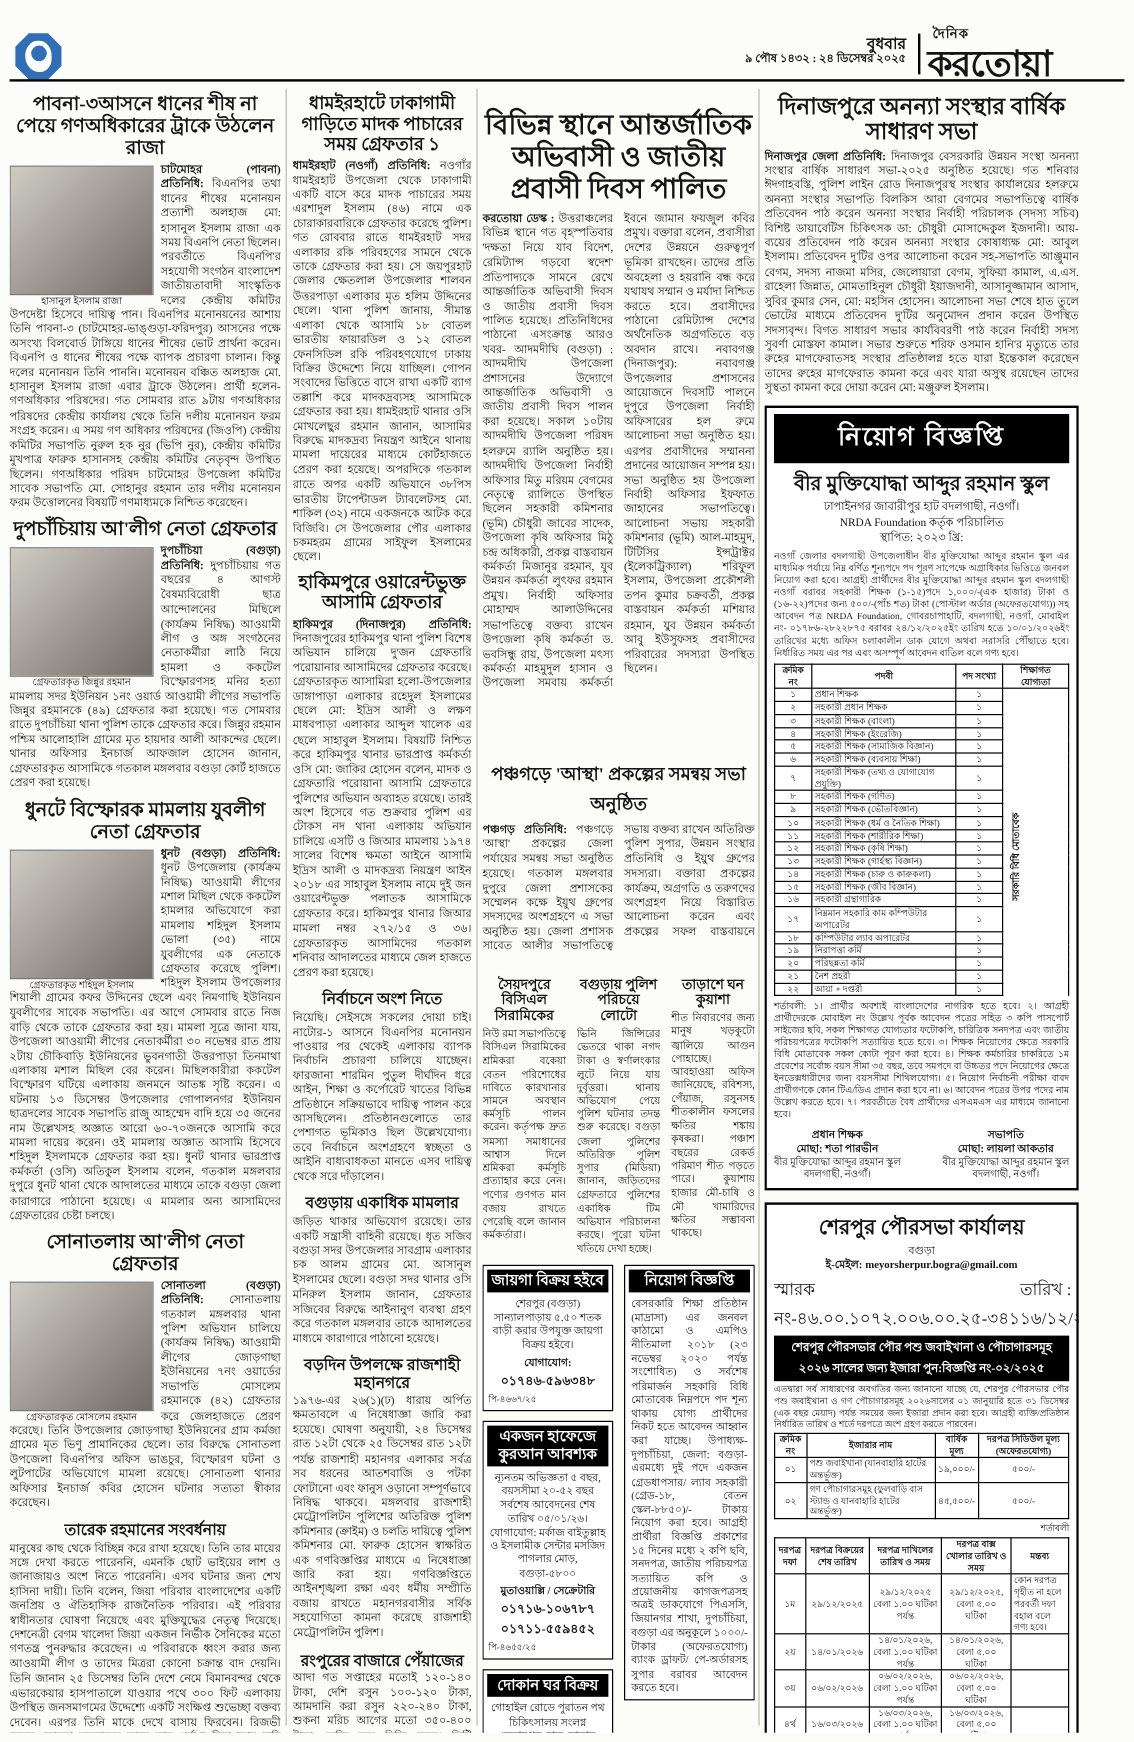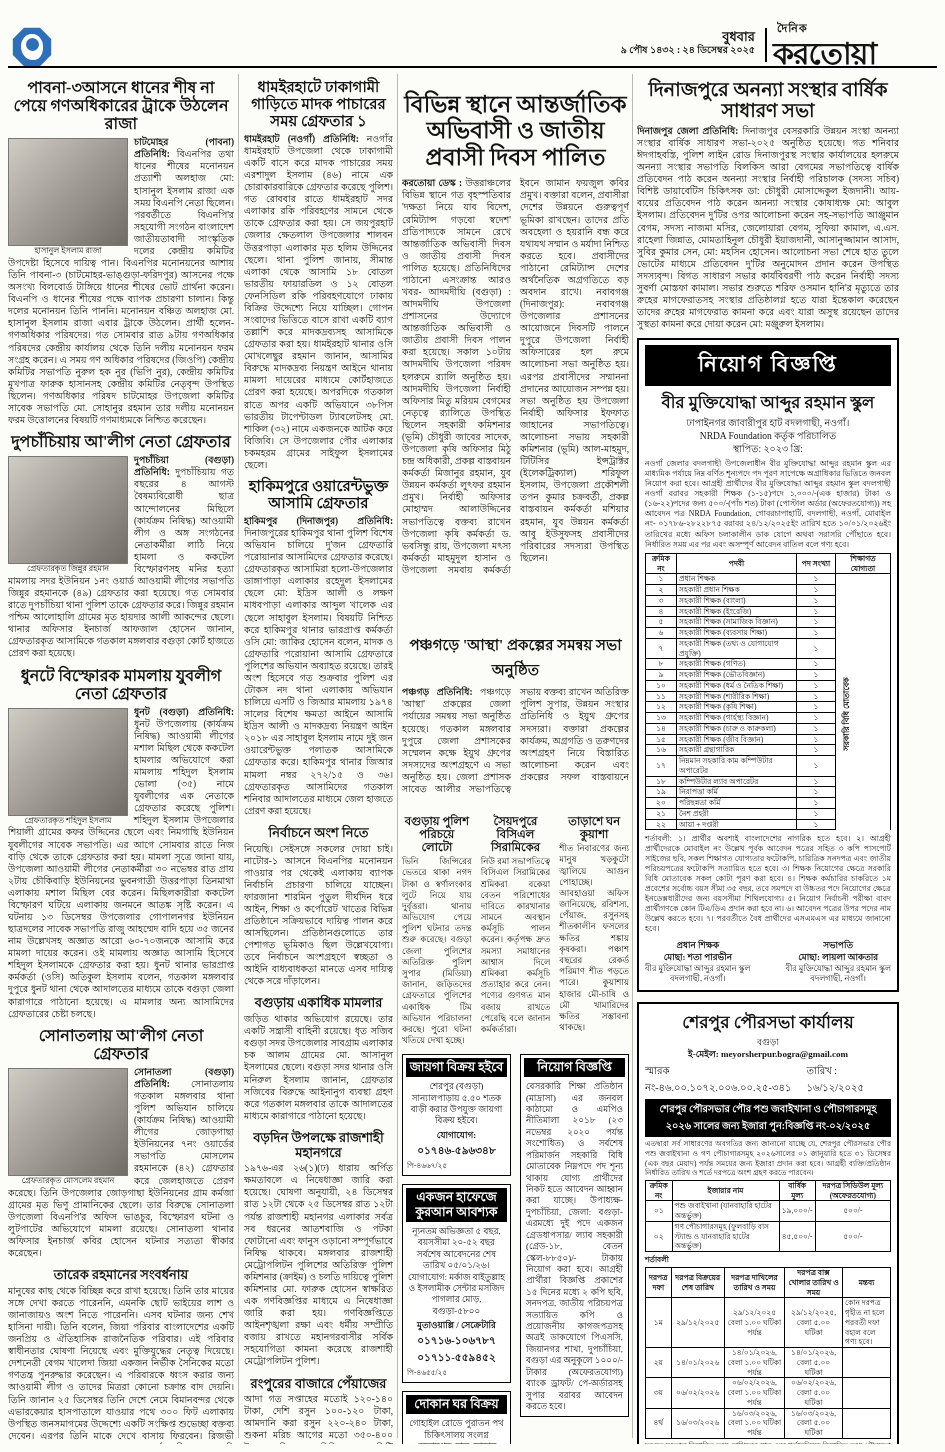--- a/index.html
+++ b/index.html
@@ -64,24 +64,24 @@
   .cnt{text-align:center;}
   .rec-tablewrap{position:relative;}
   .rotq{position:absolute;right:8px;top:58%;transform:translateY(-50%) rotate(-90deg);font-size:8px;font-weight:bold;white-space:nowrap;}
   .rec-cond{font-size:7.7px;text-align:justify;line-height:1.3;margin:4px 0;}
   .signrow{display:flex;justify-content:space-between;margin-top:6px;}
   .signrow>div{text-align:center;font-size:8.2px;line-height:1.3;}
   .signrow b{font-size:8.8px;}
   .sh-office{font-size:17px;font-weight:bold;text-align:center;}
   .sh-line{font-size:9px;text-align:center;line-height:1.3;}
   .sh-email{font-weight:bold;}
-  .memo-row{display:flex;justify-content:space-between;font-size:10px;margin:3px 0 2px;}
+  .memo-row{display:flex;justify-content:space-between;font-size:14px;margin:3px 0 2px;}
   .sh-bar{font-size:9.8px;padding:2px 1px;margin:2px 0;}
   .sh-intro{font-size:7.4px;text-align:justify;line-height:1.3;margin:2px 0;}
-  .capt{font-size:7.4px;text-align:left;margin:2px 0 1px;font-weight:bold;}
+  .capt{font-size:7.4px;text-align:right;margin:2px 0 1px;font-weight:normal;}
   .sigblock{text-align:center;font-size:7.6px;line-height:1.3;margin-top:4px;margin-left:auto;width:55%;}
   .refline{font-size:7.6px;margin-top:2px;}
   .tn-gov{font-size:12.5px;text-align:center;line-height:1.35;font-family:"Liberation Serif",serif;}
   .tn-gov .g1{font-size:13.5px;}
   .squig{display:block;margin:0 auto;}
   .clear{clear:both;}
 </style>
 </head>
 <body>
 
@@ -213,26 +213,26 @@
       <b class="by">করতোয়া ডেস্ক :</b>
       <span>উত্তরাঞ্চলের বিভিন্ন স্থানে গত বৃহস্পতিবার 'দক্ষতা নিয়ে যাব বিদেশ, রেমিট্যান্স গড়বো স্বদেশ' প্রতিপাদ্যকে সামনে রেখে আন্তর্জাতিক অভিবাসী দিবস ও জাতীয় প্রবাসী দিবস পালিত হয়েছে। প্রতিনিধিদের পাঠানো এসংক্রান্ত আরও খবর- আদমদীঘি (বগুড়া) : আদমদীঘি উপজেলা প্রশাসনের উদ্যোগে আন্তর্জাতিক অভিবাসী ও জাতীয় প্রবাসী দিবস পালন করা হয়েছে। সকাল ১০টায় আদমদীঘি উপজেলা পরিষদ হলরুমে র‌্যালি অনুষ্ঠিত হয়। আদমদীঘি উপজেলা নির্বাহী অফিসার মিতু মরিয়ম বেগমের নেতৃত্বে র‌্যালিতে উপস্থিত ছিলেন সহকারী কমিশনার (ভূমি) চৌধুরী জাবের সাদেক, উপজেলা কৃষি অফিসার মিঠু চন্দ্র অধিকারী, প্রকল্প বাস্তবায়ন কর্মকর্তা মিজানুর রহমান, যুব উন্নয়ন কর্মকর্তা লুৎফর রহমান প্রমুখ। নির্বাহী অফিসার মোহাম্মদ আলাউদ্দিনের সভাপতিত্বে বক্তব্য রাখেন উপজেলা কৃষি কর্মকর্তা ড. ভবসিন্ধু রায়, উপজেলা মৎস্য কর্মকর্তা মাহমুদুল হাসান ও উপজেলা সমবায় কর্মকর্তা ইবনে জামান ফয়জুল কবির প্রমুখ। বক্তারা বলেন, প্রবাসীরা দেশের উন্নয়নে গুরুত্বপূর্ণ ভূমিকা রাখছেন। তাদের প্রতি অবহেলা ও হয়রানি বন্ধ করে যথাযথ সম্মান ও মর্যাদা নিশ্চিত করতে হবে। প্রবাসীদের পাঠানো রেমিট্যান্স দেশের অর্থনৈতিক অগ্রগতিতে বড় অবদান রাখে। নবাবগঞ্জ (দিনাজপুর): নবাবগঞ্জ উপজেলার প্রশাসনের আয়োজনে দিবসটি পালনে দুপুরে উপজেলা নির্বাহী অফিসারের হল রুমে আলোচনা সভা অনুষ্ঠিত হয়। এরপর প্রবাসীদের সম্মাননা প্রদানের আয়োজন সম্পন্ন হয়। সভা অনুষ্ঠিত হয় উপজেলা নির্বাহী অফিসার ইফফাত জাহানের সভাপতিত্বে। আলোচনা সভায় সহকারী কমিশনার (ভূমি) আল-মাহমুদ, টিটিসির ইন্সট্রাক্টর (ইলেকট্রিক্যাল) শরিফুল ইসলাম, উপজেলা প্রকৌশলী তপন কুমার চক্রবর্তী, প্রকল্প বাস্তবায়ন কর্মকর্তা মশিয়ার রহমান, যুব উন্নয়ন কর্মকর্তা আবু ইউসুফসহ প্রবাসীদের পরিবারের সদস্যরা উপস্থিত ছিলেন।</span>
     </div>
     <div class="c-sec-hl">পঞ্চগড়ে 'আস্থা' প্রকল্পের সমন্বয় সভা অনুষ্ঠিত</div>
     <div class="twocol bd" style="height:120px">
       <b class="by">পঞ্চগড় প্রতিনিধি:</b>
       <span>পঞ্চগড়ে 'আস্থা' প্রকল্পের জেলা পর্যায়ের সমন্বয় সভা অনুষ্ঠিত হয়েছে। গতকাল মঙ্গলবার দুপুরে জেলা প্রশাসকের সম্মেলন কক্ষে ইয়ুথ গ্রুপের সদস্যদের অংশগ্রহণে এ সভা অনুষ্ঠিত হয়। জেলা প্রশাসক সাবেত আলীর সভাপতিত্বে সভায় বক্তব্য রাখেন অতিরিক্ত পুলিশ সুপার, উন্নয়ন সংস্থার প্রতিনিধি ও ইয়ুথ গ্রুপের সদস্যরা। বক্তারা প্রকল্পের কার্যক্রম, অগ্রগতি ও তরুণদের অংশগ্রহণ নিয়ে বিস্তারিত আলোচনা করেন এবং প্রকল্পের সফল বাস্তবায়নে সকলের সহযোগিতা কামনা করেন।</span>
     </div>
     <div class="miniwrap">
         <div class="art">
+        <div class="hl x3" style="font-size:11.5px">সৈয়দপুরে বিসিএল সিরামিকের</div>
+        <div class="bd" style="font-size:8.6px">নিউ রমা সভাপতিত্বে বিসিএল সিরামিকের শ্রমিকরা বকেয়া বেতন পরিশোধের দাবিতে কারখানার সামনে অবস্থান কর্মসূচি পালন করেন। কর্তৃপক্ষ দ্রুত সমস্যা সমাধানের আশ্বাস দিলে শ্রমিকরা কর্মসূচি প্রত্যাহার করে নেন। পণ্যের গুণগত মান বজায় রাখতে পেরেছি বলে জানান কর্মকর্তারা।</div>
+      </div>
+        <div class="art">
         <div class="hl x3" style="font-size:11.5px">বগুড়ায় পুলিশ পরিচয়ে লোটো</div>
         <div class="bd" style="font-size:8.6px">ভিনি জিন্সিরের ভেতরে থাকা নগদ টাকা ও স্বর্ণালংকার লুটে নিয়ে যায় দুর্বৃত্তরা। থানায় অভিযোগ পেয়ে পুলিশ ঘটনার তদন্ত শুরু করেছে। বগুড়া জেলা পুলিশের অতিরিক্ত পুলিশ সুপার (মিডিয়া) জানান, জড়িতদের গ্রেফতারে পুলিশের একাধিক টিম অভিযান পরিচালনা করছে। পুরো ঘটনা খতিয়ে দেখা হচ্ছে।</div>
-      </div>
-        <div class="art">
-        <div class="hl x3" style="font-size:11.5px">সৈয়দপুরে বিসিএল সিরামিকের</div>
-        <div class="bd" style="font-size:8.6px">নিউ রমা সভাপতিত্বে বিসিএল সিরামিকের শ্রমিকরা বকেয়া বেতন পরিশোধের দাবিতে কারখানার সামনে অবস্থান কর্মসূচি পালন করেন। কর্তৃপক্ষ দ্রুত সমস্যা সমাধানের আশ্বাস দিলে শ্রমিকরা কর্মসূচি প্রত্যাহার করে নেন। পণ্যের গুণগত মান বজায় রাখতে পেরেছি বলে জানান কর্মকর্তারা।</div>
       </div>
         <div class="art">
         <div class="hl x3" style="font-size:11.5px">তাড়াশে ঘন কুয়াশা</div>
         <div class="bd" style="font-size:8.6px">শীত নিবারণের জন্য মানুষ খড়কুটো জ্বালিয়ে আগুন পোহাচ্ছে। আবহাওয়া অফিস জানিয়েছে, রবিশস্য, পেঁয়াজ, রসুনসহ শীতকালীন ফসলের ক্ষতির শঙ্কায় কৃষকরা। পঞ্চাশ বছরের রেকর্ড পরিমাণ শীত পড়তে পারে। কুয়াশায় হাজার মৌ-চাষি ও মৌ খামারিদের ক্ষতির সম্ভাবনা থাকছে।</div>
       </div>
       </div>
 
     <div id="adgrid">
       <div>
           <div class="ad">

